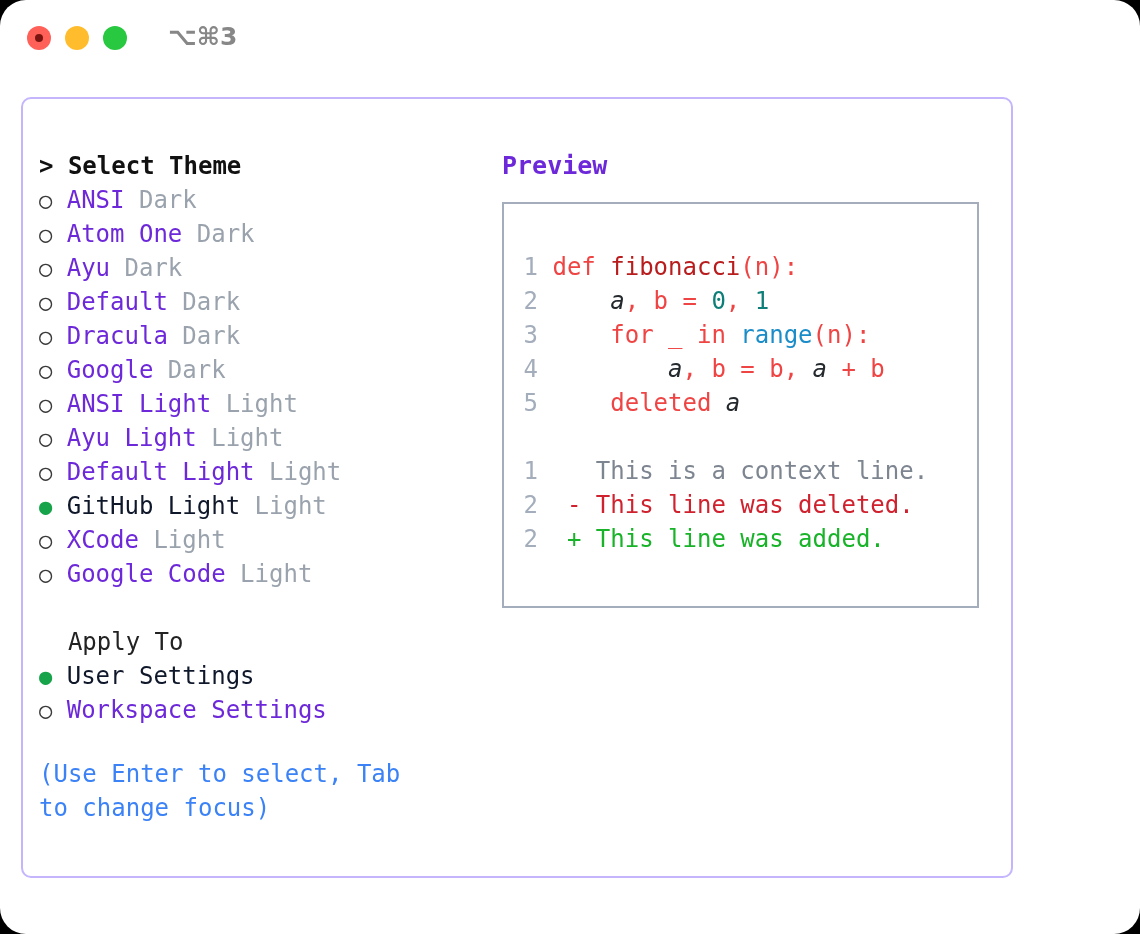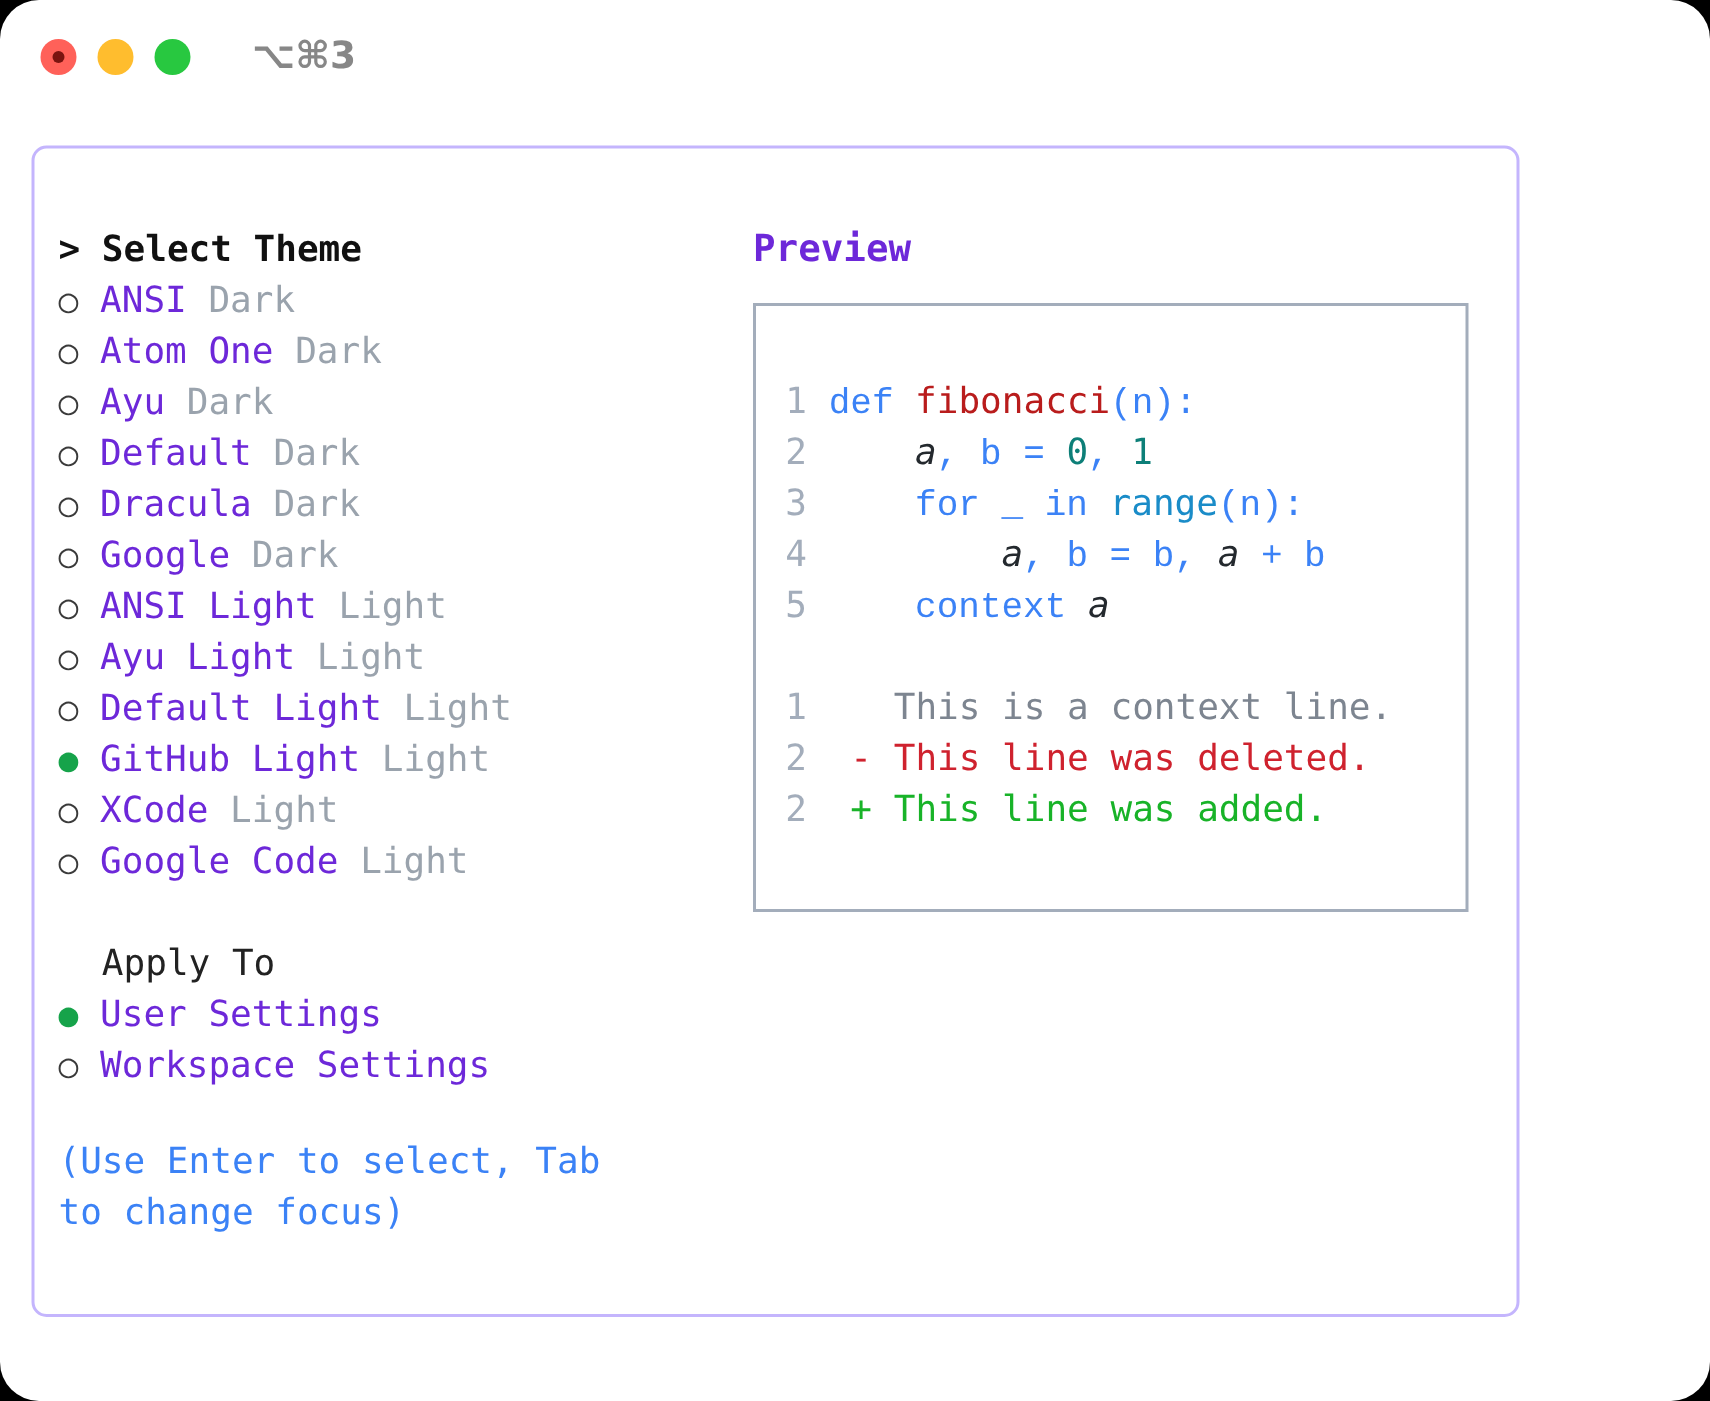--- a/index.html
+++ b/index.html
@@ -114,21 +114,21 @@
     line-height: 34px;
     white-space: pre;
     height: 34px;
     color: #222222;
   }
   .opt .bullet {
     color: #3a3a3a;
     font-size: 22px;
   }
   .opt.selected .bullet { color: #16a34a; }
-  .opt.selected .opt-label { color: #6d28d9; }
+  .opt.selected .opt-label { color: #0f172a; }
   .opt .opt-label { color: #6d28d9; }
   .opt .opt-kind { color: #9aa3ad; }
 
   .spacer-row { height: 34px; }
 
   .hint {
     margin-top: 30px;
     font-size: 24px;
     line-height: 34px;
     color: #3b82f6;
@@ -172,21 +172,21 @@
     line-height: 34px;
     height: 34px;
     white-space: pre;
   }
   .ln {
     color: #a3adbb;
     display: inline-block;
     width: 22px;
     text-align: right;
   }
-  .tk-plain { color: #3b82f6; font-family: Liberation Mono, monospace; }
+  .tk-plain { color: #ef4444; }
   .tk-func  { color: #b91c1c; }
   .tk-num   { color: #0d7f78; }
   .tk-builtin { color: #1a8cc8; }
   .tk-var   { font-style: italic; color: #24292e; }
   .tk-muted { color: #7d8590; }
   .tk-del   { color: #cf222e; }
   .tk-add   { color: #18b328; }
 
   .diff-area {
     position: absolute;
@@ -243,21 +243,21 @@
     </div>
 
     <div class="right-col">
       <div class="preview-title">Preview</div>
       <div class="preview-box">
         <div class="code-area" id="code-area">
             <div class="code-line"><span class="ln">1</span><span> </span><span class="tk-plain">def </span><span class="tk-func">fibonacci</span><span class="tk-plain">(n):</span></div>
             <div class="code-line"><span class="ln">2</span><span> </span><span class="tk-plain">    </span><span class="tk-var">a</span><span class="tk-plain">, b = </span><span class="tk-num">0</span><span class="tk-plain">, </span><span class="tk-num">1</span></div>
             <div class="code-line"><span class="ln">3</span><span> </span><span class="tk-plain">    for _ in </span><span class="tk-builtin">range</span><span class="tk-plain">(n):</span></div>
             <div class="code-line"><span class="ln">4</span><span> </span><span class="tk-plain">        </span><span class="tk-var">a</span><span class="tk-plain">, b = b, </span><span class="tk-var">a</span><span class="tk-plain"> + b</span></div>
-            <div class="code-line"><span class="ln">5</span><span> </span><span class="tk-plain">    context </span><span class="tk-var">a</span></div>
+            <div class="code-line"><span class="ln">5</span><span> </span><span class="tk-plain">    deleted </span><span class="tk-var">a</span></div>
           </div>
         <div class="diff-area" id="diff-area">
             <div class="code-line"><span class="ln">1</span><span>  </span><span class="tk-muted">  </span><span class="tk-muted">This is a context line.</span></div>
             <div class="code-line"><span class="ln">2</span><span>  </span><span class="tk-del">- </span><span class="tk-del">This line was deleted.</span></div>
             <div class="code-line"><span class="ln">2</span><span>  </span><span class="tk-add">+ </span><span class="tk-add">This line was added.</span></div>
           </div>
       </div>
     </div>
 
   </div>

